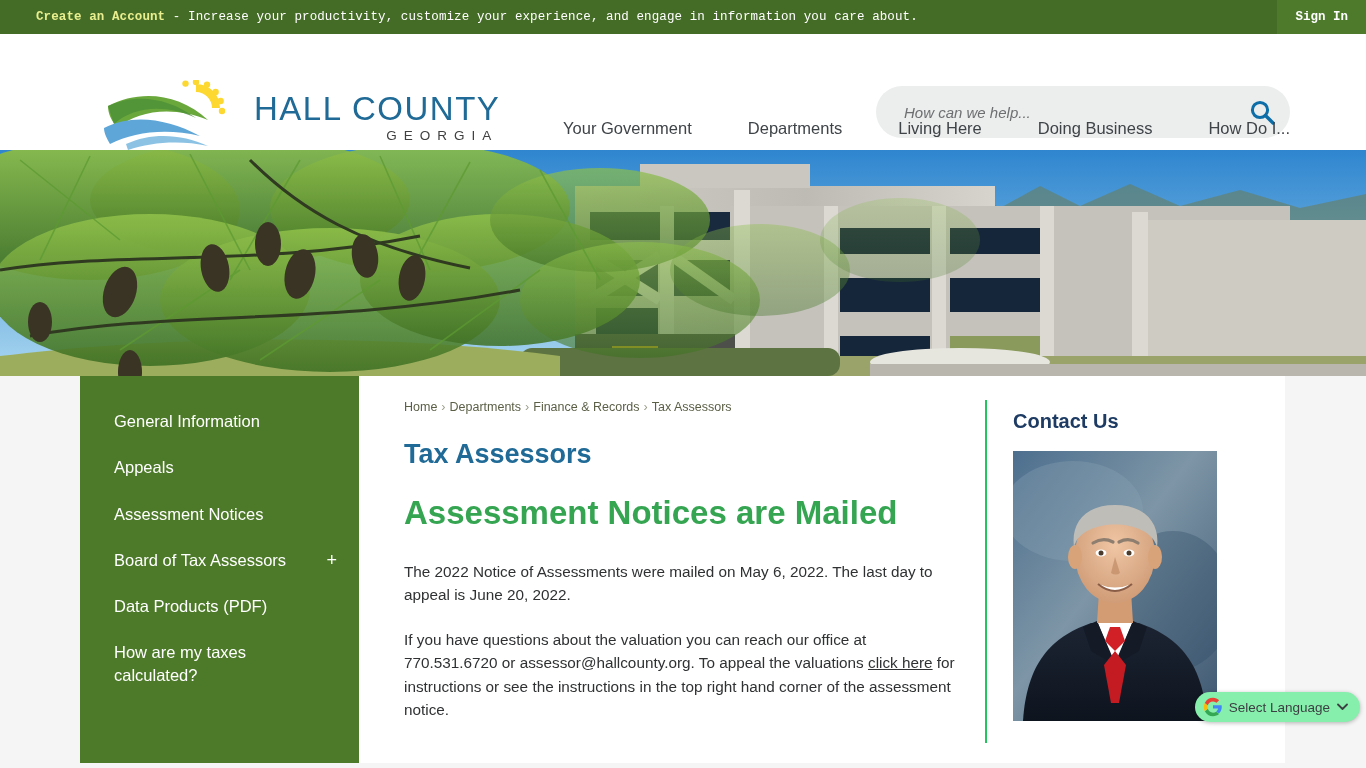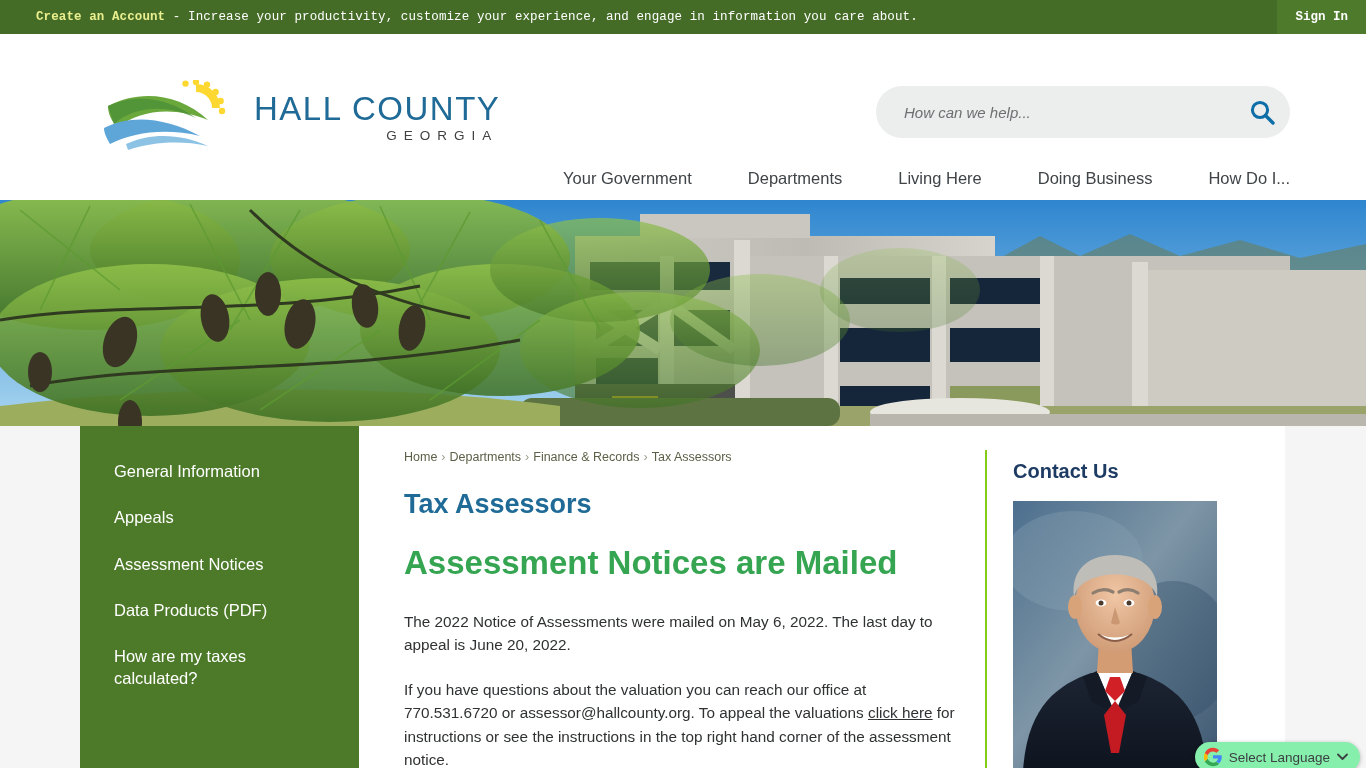--- a/index.html
+++ b/index.html
@@ -40,21 +40,21 @@
     display: flex; align-items: center;
     background: #4e7a2c;
     color: #ffffff;
     font-size: 12.5px;
     font-weight: bold;
     cursor: pointer;
   }
 
   
   .header {
-    height: 166px;
+    height: 116px;
     background: #ffffff;
     position: relative;
   }
   .logo-wrap {
     position: absolute;
     left: 104px; top: 46px;
     display: flex; align-items: center;
     cursor: pointer;
   }
   .logo-mark { width: 140px; height: 74px; display:block; }
@@ -205,21 +205,21 @@
   }
   .body-p a {
     color: #2f3132;
     text-decoration: underline;
     cursor: pointer;
   }
 
   
   .rail {
     flex: 0 0 258px;
-    border-left: 2px solid #84cc16;
+    border-left: 2px solid #22c55e;
     padding: 10px 0 0 26px;
   }
   .rail-title {
     font-size: 20px;
     color: #1d3b63;
     font-weight: bold;
     margin: 0 0 18px 0;
   }
   .portrait {
     width: 204px; height: 270px;
@@ -418,20 +418,24 @@
   </svg>
 </div>
 
 <div class="page">
   <div class="content-shell">
 
     <nav class="sidenav">
       <div class="sidenav-item">General Information</div>
       <div class="sidenav-item">Appeals</div>
       <div class="sidenav-item">Assessment Notices</div>
+      <div class="sidenav-item">
+        <span>Board of Tax Assessors</span>
+        <span class="sidenav-plus">+</span>
+      </div>
       <div class="sidenav-item">Data Products (PDF)</div>
       <div class="sidenav-item">How are my taxes calculated?</div>
     </nav>
 
     <div class="main">
       <div class="main-col">
 
         <div class="breadcrumb">
           <a>Home</a><span class="sep">›</span><a>Departments</a><span class="sep">›</span><a>Finance &amp; Records</a><span class="sep">›</span><span>Tax Assessors</span>
         </div>

